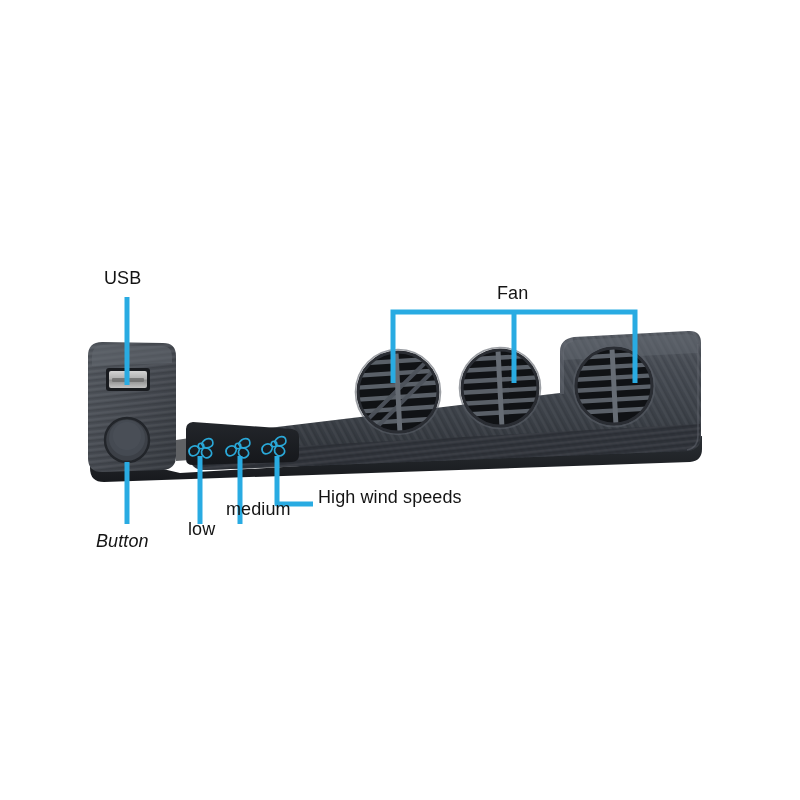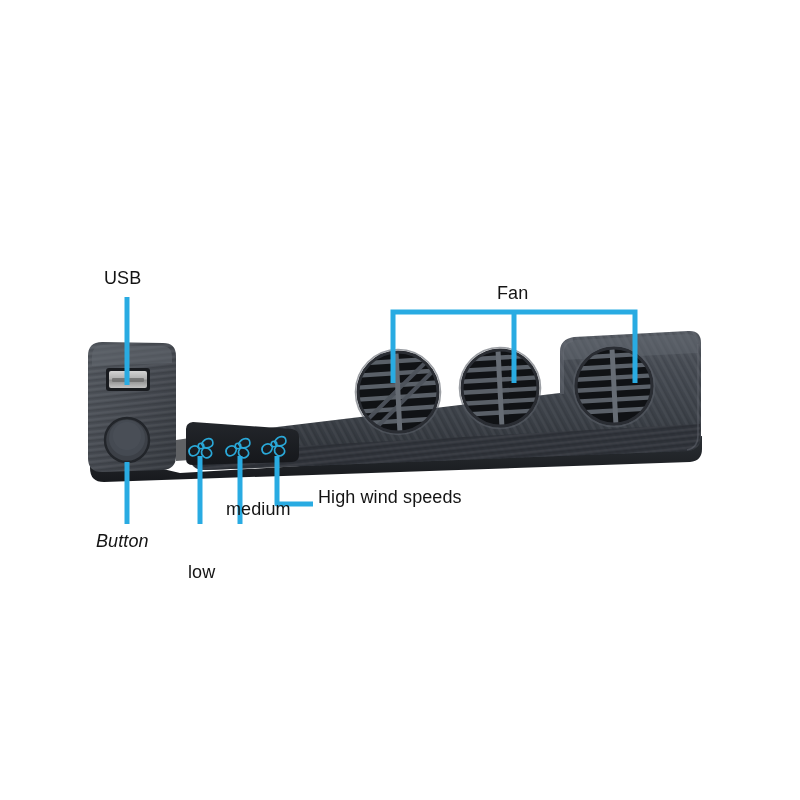--- a/index.html
+++ b/index.html
@@ -34,21 +34,21 @@
     font-family: "Liberation Sans", sans-serif;
     font-size: 18px;
     line-height: 20px;
     white-space: nowrap;
     letter-spacing: 0.1px;
   }
   #label-usb   { left: 104px; top: 268px; }
   #label-fan   { left: 497px; top: 283px; text-align: center; }
   #label-high  { left: 318px; top: 487px; }
   #label-button{ left: 96px;  top: 531px; font-style: italic; }
-  #label-low   { left: 188px; top: 562px; text-align: center; }
+  #label-low   { left: 188px; top: 519px; text-align: center; }
   #label-medium{ left: 226px; top: 499px; }
 </style>
 </head>
 <body>
 
 <div id="stage">
 
   <svg id="diagram-svg" viewBox="0 0 800 800" xmlns="http://www.w3.org/2000/svg">
 
     <defs>

